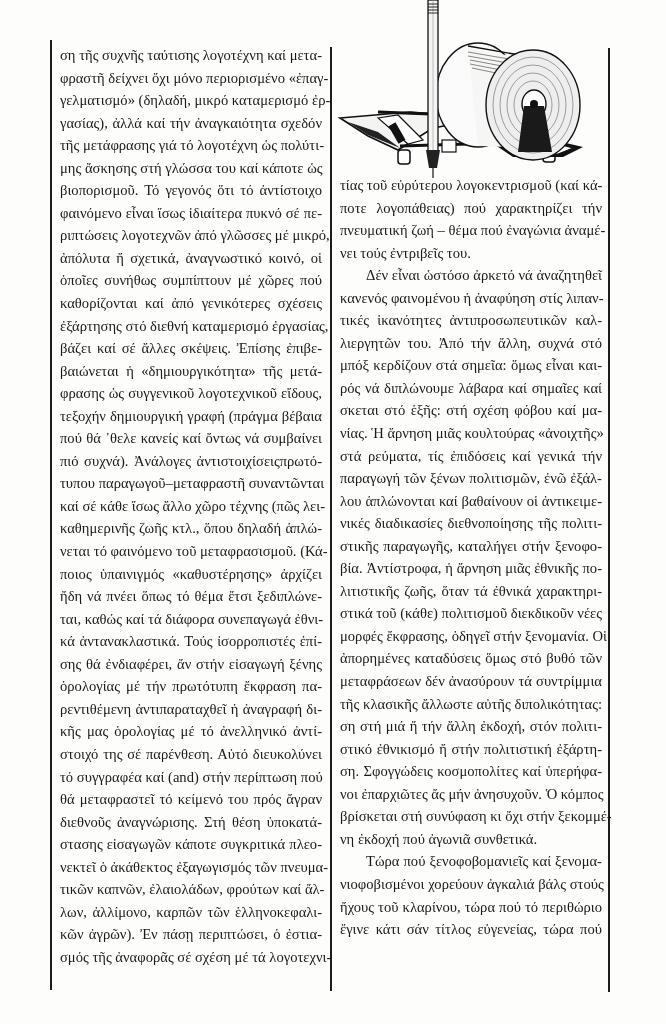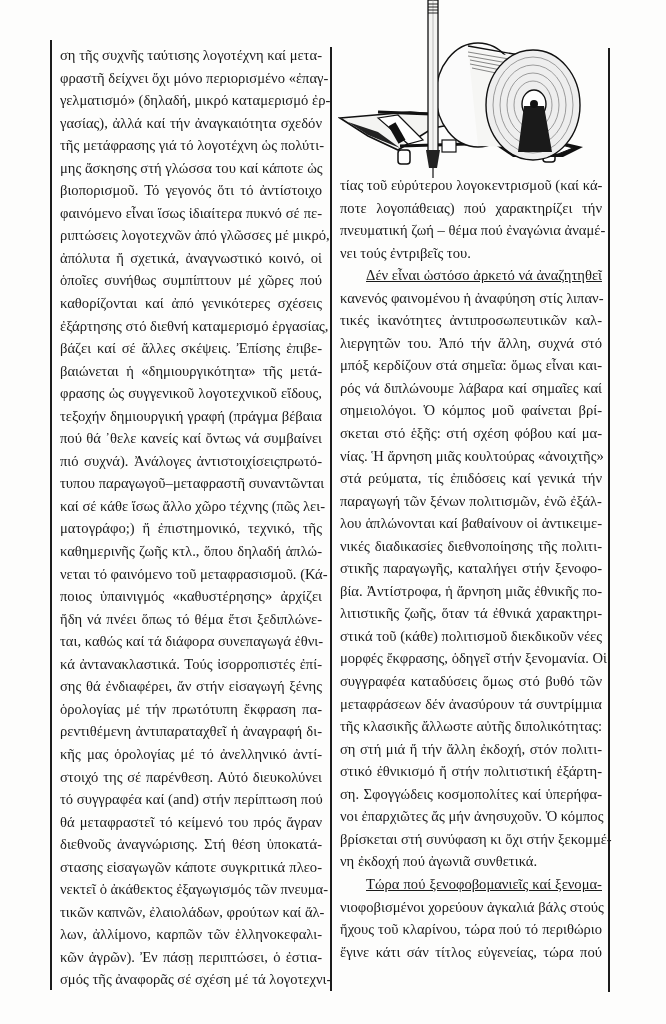--- a/index.html
+++ b/index.html
@@ -6,21 +6,21 @@
   body {
     width: 666px; height: 1024px; background: #fdfdfc; position: relative; overflow: hidden;
     font-family: "Liberation Serif", "DejaVu Serif", serif; color: #1a1a1a;
   }
   .rule { position: absolute; width: 2px; background: #1c1c1c; }
   .col {
     position: absolute; font-size: 14.6px; line-height: 22.55px; text-align: justify;
   }
   .col .line { display: block; white-space: nowrap; text-align-last: justify; text-align: justify; height: 22.55px; overflow: visible; }
   .col .line.last { text-align-last: left; }
-  .col .line.indent { padding-left: 26px; text-decoration: underline; }
+  .col .line.indent { padding-left: 26px; }
   #left-col { left: 60px; top: 44px; width: 262px; }
   #right-col { left: 340px; top: 174px; width: 262px; }
   #illustration { position: absolute; left: 338px; top: 0px; width: 250px; height: 180px; }
 </style>
 </head>
 <body>
 
 <div>
   <div class="rule" style="left:50px; top:40px; height:950px;"></div>
   <div class="rule" style="left:330px; top:47px; height:944px;"></div>
@@ -92,21 +92,20 @@
       <span class="line">καθορίζονται καί ἀπό γενικότερες σχέσεις</span>
       <span class="line">ἐξάρτησης στό διεθνή καταμερισμό ἐργασίας,</span>
       <span class="line">βάζει καί σέ ἄλλες σκέψεις. Ἐπίσης ἐπιβε-</span>
       <span class="line">βαιώνεται ἡ «δημιουργικότητα» τῆς μετά-</span>
       <span class="line">φρασης ὡς συγγενικοῦ λογοτεχνικοῦ εἴδους,</span>
       <span class="line">τεξοχήν δημιουργική γραφή (πράγμα βέβαια</span>
       <span class="line">πού θά ᾿θελε κανείς καί ὄντως νά συμβαίνει</span>
       <span class="line">πιό συχνά). Ἀνάλογες ἀντιστοιχίσειςπρωτό-</span>
       <span class="line">τυπου παραγωγοῦ–μεταφραστῆ συναντῶνται</span>
       <span class="line">καί σέ κάθε ἴσως ἄλλο χῶρο τέχνης (πῶς λει-</span>
-      <span class="line">ματογράφο;) ἤ ἐπιστημονικό, τεχνικό, τῆς</span>
       <span class="line">καθημερινῆς ζωῆς κτλ., ὅπου δηλαδή ἁπλώ-</span>
       <span class="line">νεται τό φαινόμενο τοῦ μεταφρασισμοῦ. (Κά-</span>
       <span class="line">ποιος ὑπαινιγμός «καθυστέρησης» ἀρχίζει</span>
       <span class="line">ἤδη νά πνέει ὅπως τό θέμα ἔτσι ξεδιπλώνε-</span>
       <span class="line">ται, καθώς καί τά διάφορα συνεπαγωγά ἐθνι-</span>
       <span class="line">κά ἀντανακλαστικά. Τούς ἰσορροπιστές ἐπί-</span>
       <span class="line">σης θά ἐνδιαφέρει, ἄν στήν εἰσαγωγή ξένης</span>
       <span class="line">ὁρολογίας μέ τήν πρωτότυπη ἔκφραση πα-</span>
       <span class="line">ρεντιθέμενη ἀντιπαραταχθεῖ ἡ ἀναγραφή δι-</span>
       <span class="line">κῆς μας ὁρολογίας μέ τό ἀνελληνικό ἀντί-</span>
@@ -125,33 +124,32 @@
       <span class="line">τίας τοῦ εὐρύτερου λογοκεντρισμοῦ (καί κά-</span>
       <span class="line">ποτε λογοπάθειας) πού χαρακτηρίζει τήν</span>
       <span class="line">πνευματική ζωή – θέμα πού ἐναγώνια ἀναμέ-</span>
       <span class="line last">νει τούς ἐντριβεῖς του.</span>
       <span class="line indent">Δέν εἶναι ὡστόσο ἀρκετό νά ἀναζητηθεῖ</span>
       <span class="line">κανενός φαινομένου ἡ ἀναφύηση στίς λιπαν-</span>
       <span class="line">τικές ἱκανότητες ἀντιπροσωπευτικῶν καλ-</span>
       <span class="line">λιεργητῶν του. Ἀπό τήν ἄλλη, συχνά στό</span>
       <span class="line">μπόξ κερδίζουν στά σημεῖα: ὅμως εἶναι και-</span>
       <span class="line">ρός νά διπλώνουμε λάβαρα καί σημαῖες καί</span>
-      <span class="line">σημειολόγοι. Ὁ κόμπος μοῦ φαίνεται βρί-</span>
       <span class="line">σκεται στό ἑξῆς: στή σχέση φόβου καί μα-</span>
       <span class="line">νίας. Ἡ ἄρνηση μιᾶς κουλτούρας «ἀνοιχτῆς»</span>
       <span class="line">στά ρεύματα, τίς ἐπιδόσεις καί γενικά τήν</span>
       <span class="line">παραγωγή τῶν ξένων πολιτισμῶν, ἐνῶ ἐξάλ-</span>
       <span class="line">λου ἁπλώνονται καί βαθαίνουν οἱ ἀντικειμε-</span>
       <span class="line">νικές διαδικασίες διεθνοποίησης τῆς πολιτι-</span>
       <span class="line">στικῆς παραγωγῆς, καταλήγει στήν ξενοφο-</span>
       <span class="line">βία. Ἀντίστροφα, ἡ ἄρνηση μιᾶς ἐθνικῆς πο-</span>
       <span class="line">λιτιστικῆς ζωῆς, ὅταν τά ἐθνικά χαρακτηρι-</span>
       <span class="line">στικά τοῦ (κάθε) πολιτισμοῦ διεκδικοῦν νέες</span>
       <span class="line">μορφές ἔκφρασης, ὁδηγεῖ στήν ξενομανία. Οἱ</span>
-      <span class="line">συγγραφέα καταδύσεις ὅμως στό βυθό τῶν</span>
+      <span class="line">ἀπορημένες καταδύσεις ὅμως στό βυθό τῶν</span>
       <span class="line">μεταφράσεων δέν ἀνασύρουν τά συντρίμμια</span>
       <span class="line">τῆς κλασικῆς ἄλλωστε αὐτῆς διπολικότητας:</span>
       <span class="line">ση στή μιά ἤ τήν ἄλλη ἐκδοχή, στόν πολιτι-</span>
       <span class="line">στικό ἐθνικισμό ἤ στήν πολιτιστική ἐξάρτη-</span>
       <span class="line">ση. Σφογγώδεις κοσμοπολίτες καί ὑπερήφα-</span>
       <span class="line">νοι ἐπαρχιῶτες ἄς μήν ἀνησυχοῦν. Ὁ κόμπος</span>
       <span class="line">βρίσκεται στή συνύφαση κι ὄχι στήν ξεκομμέ-</span>
       <span class="line last">νη ἐκδοχή πού ἀγωνιᾶ συνθετικά.</span>
       <span class="line indent">Τώρα πού ξενοφοβομανιεῖς καί ξενομα-</span>
       <span class="line">νιοφοβισμένοι χορεύουν ἀγκαλιά βάλς στούς</span>

